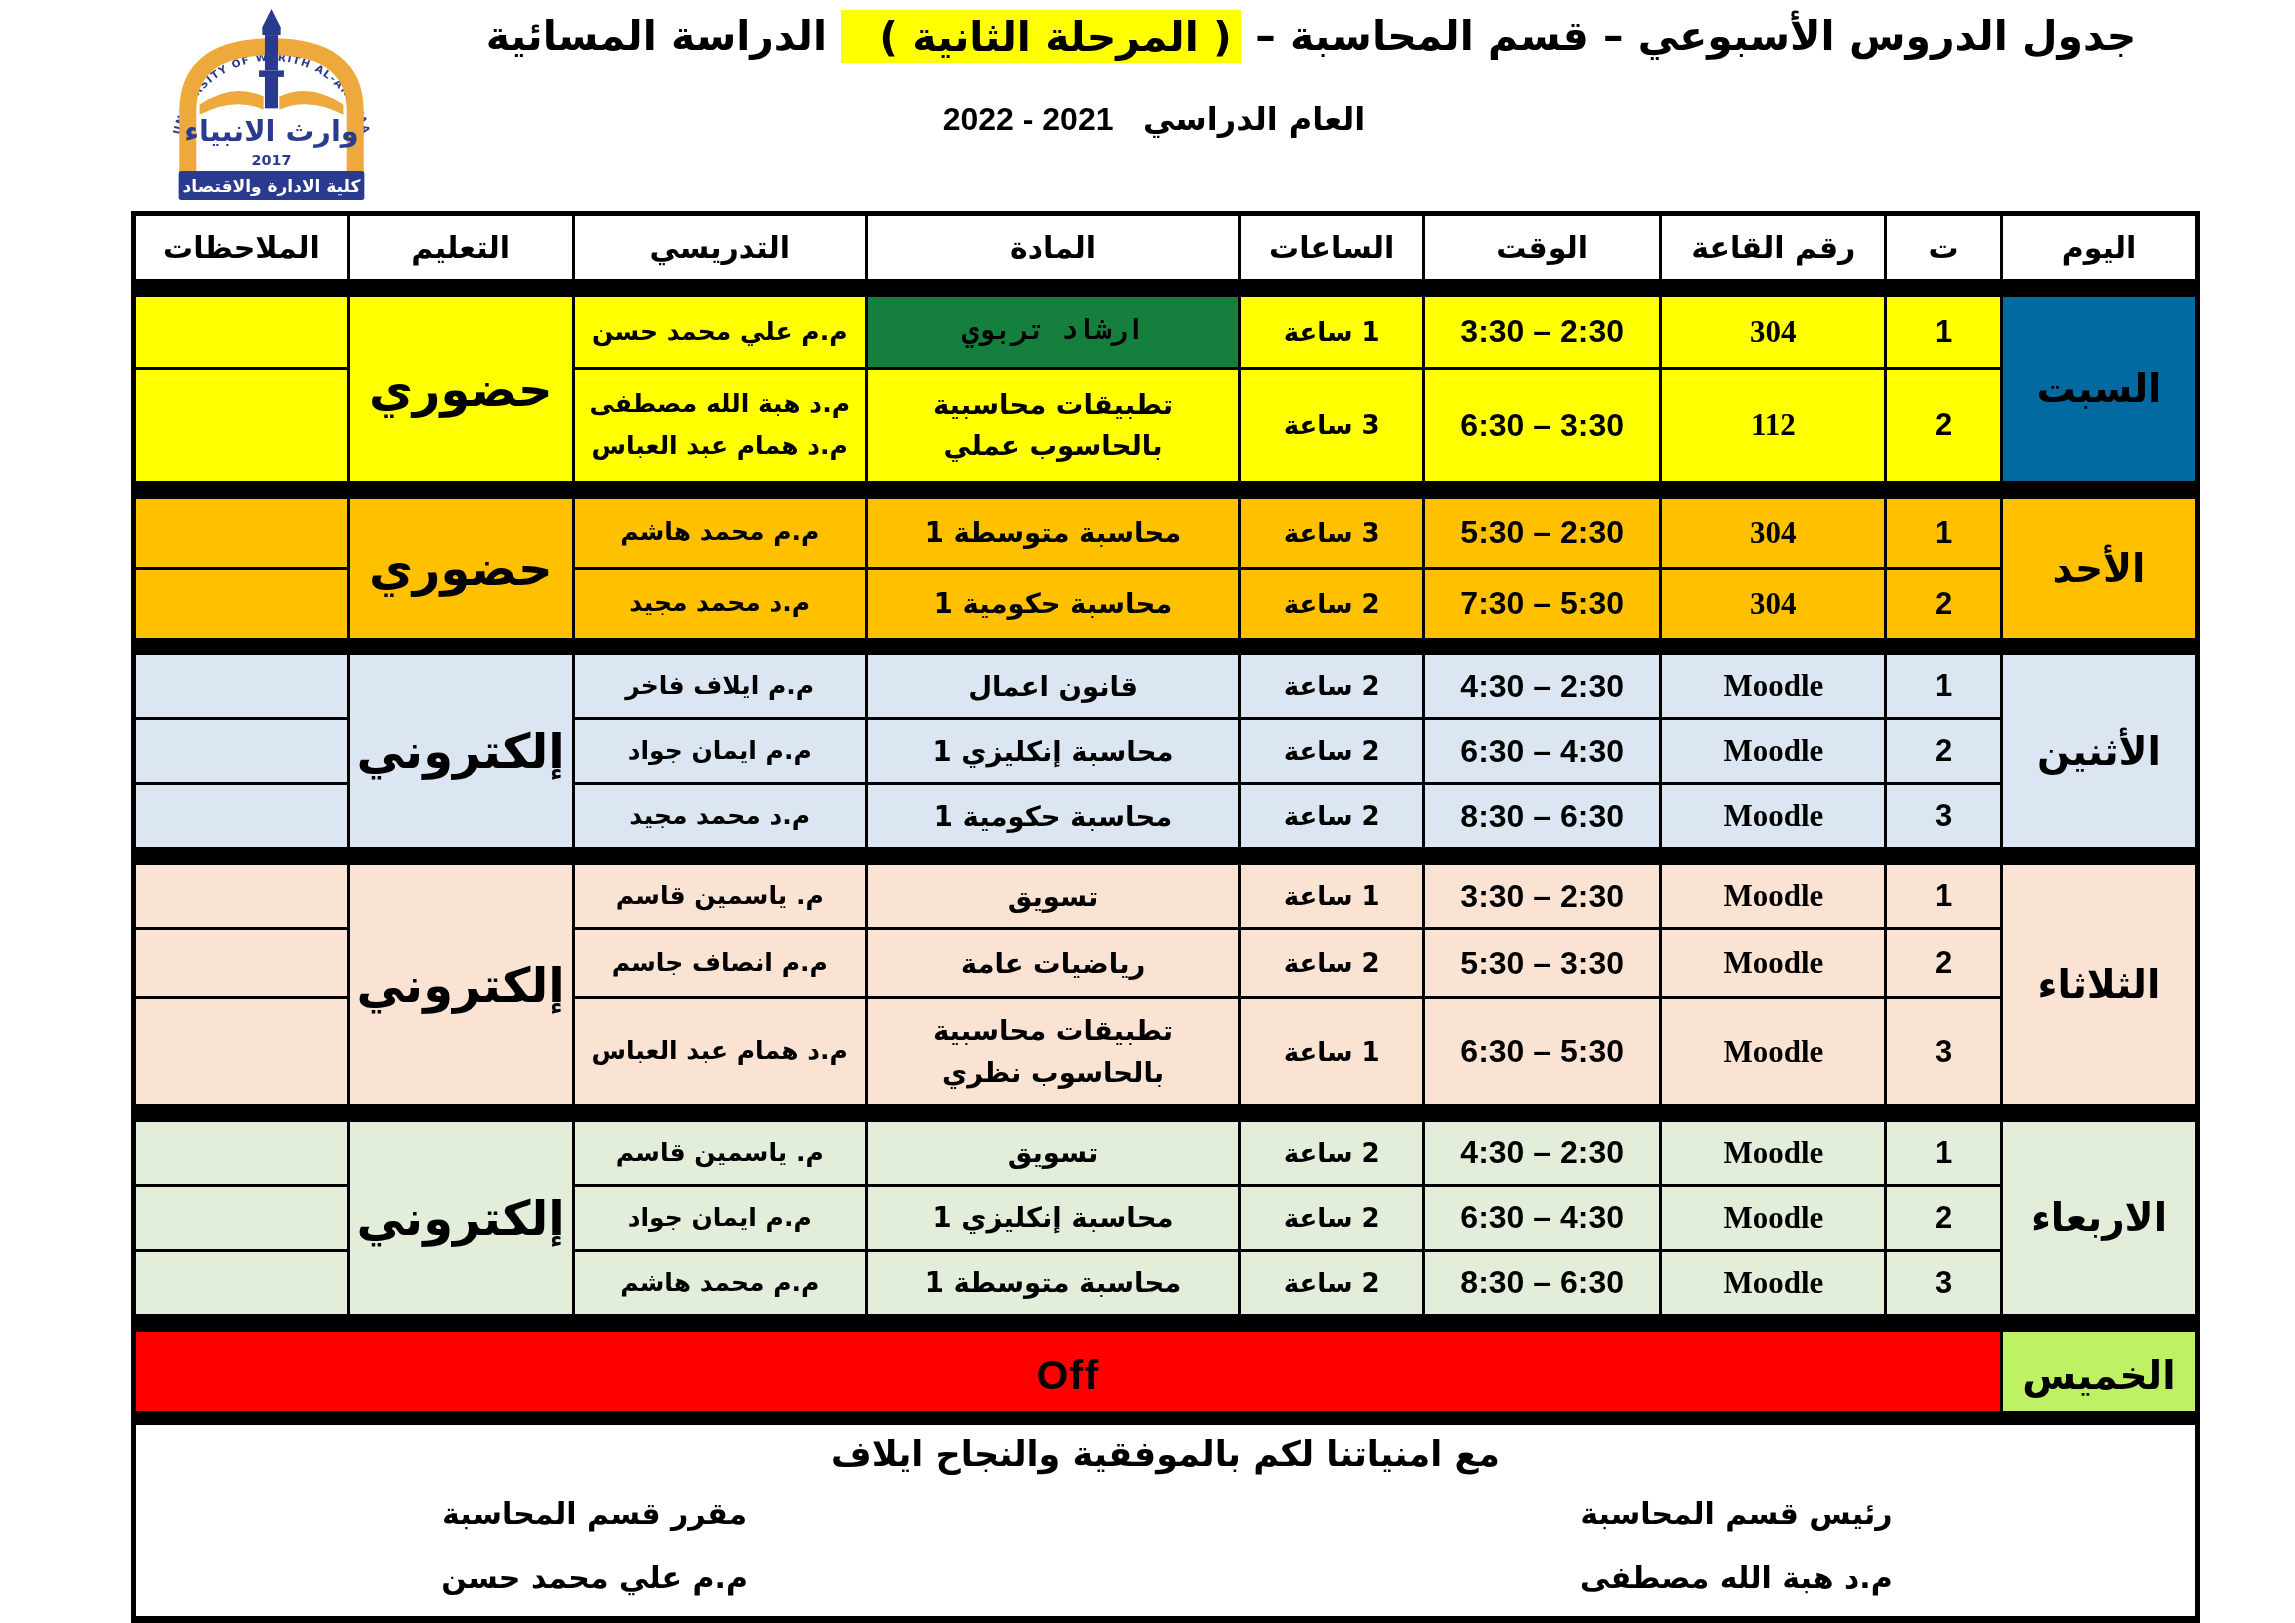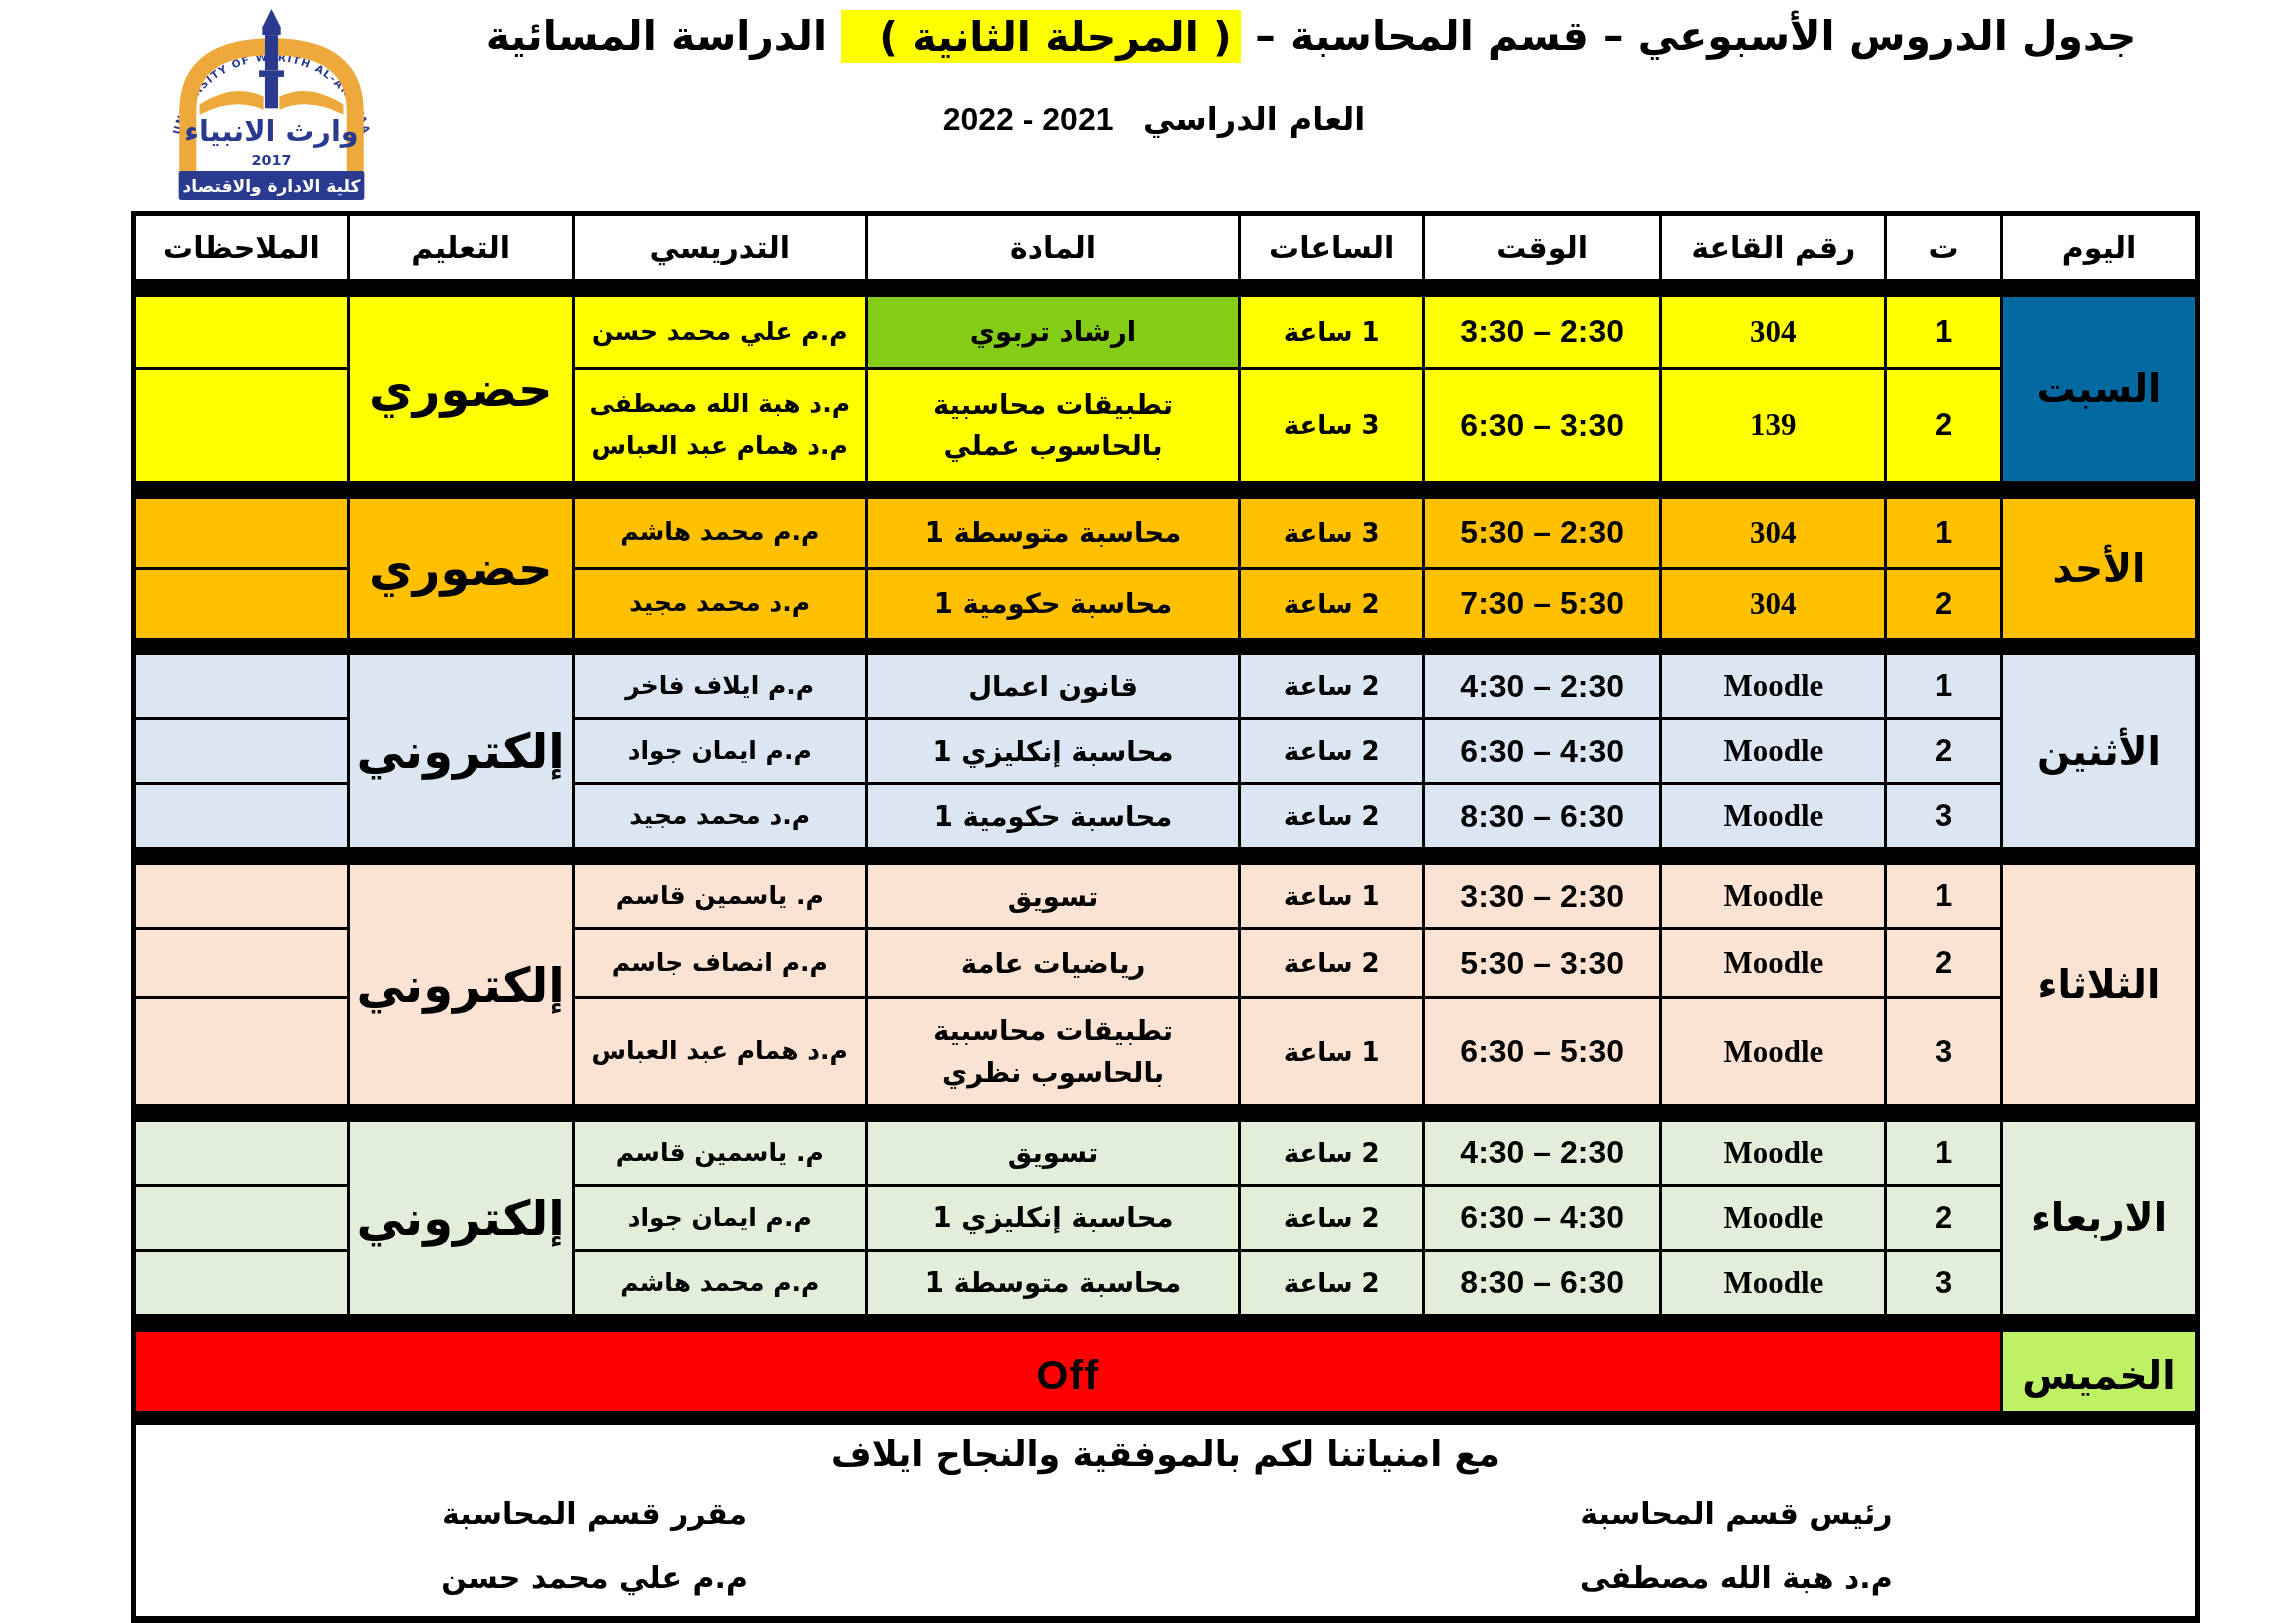--- a/index.html
+++ b/index.html
@@ -106,28 +106,28 @@
         <tr class="sep">
             <td colspan="9"></td>
           </tr>
 
         <tr style="height:73px">
           <td class="day" rowspan="2" style="background-color: #0369a1;">السبت</td>
           <td class="no" style="background-color: rgb(255, 255, 0);">1</td>
           <td class="room" style="background-color: rgb(255, 255, 0);">304</td>
           <td class="time" style="background-color: rgb(255, 255, 0);">3:30 – 2:30</td>
           <td class="hours" style="background-color: rgb(255, 255, 0);">1 ساعة</td>
-          <td class="subject" style="background-color: #84cc16;">ارشاد تربوي</td>
+          <td class="subject" style="background-color: #15803d; font-family: Liberation Mono, monospace;">ارشاد تربوي</td>
           <td class="instructor" style="background-color: rgb(255, 255, 0);">م.م علي محمد حسن</td>
           <td class="mode" rowspan="2" style="background-color: rgb(255, 255, 0);">حضوري</td>
           <td class="notes" style="background-color: rgb(255, 255, 0);"></td>
         </tr>
         <tr style="height:114px">
           <td class="no" style="background-color: rgb(255, 255, 0);">2</td>
-          <td class="room" style="background-color: rgb(255, 255, 0);">139</td>
+          <td class="room" style="background-color: rgb(255, 255, 0);">112</td>
           <td class="time" style="background-color: rgb(255, 255, 0);">6:30 – 3:30</td>
           <td class="hours" style="background-color: rgb(255, 255, 0);">3 ساعة</td>
           <td class="subject" style="background-color: rgb(255, 255, 0);">تطبيقات محاسبية
 بالحاسوب عملي</td>
           <td class="instructor" style="background-color: rgb(255, 255, 0);">م.د هبة الله مصطفى
 م.د همام عبد العباس</td>
           <td class="notes" style="background-color: rgb(255, 255, 0);"></td>
         </tr>
         <tr class="sep">
             <td colspan="9"></td>

